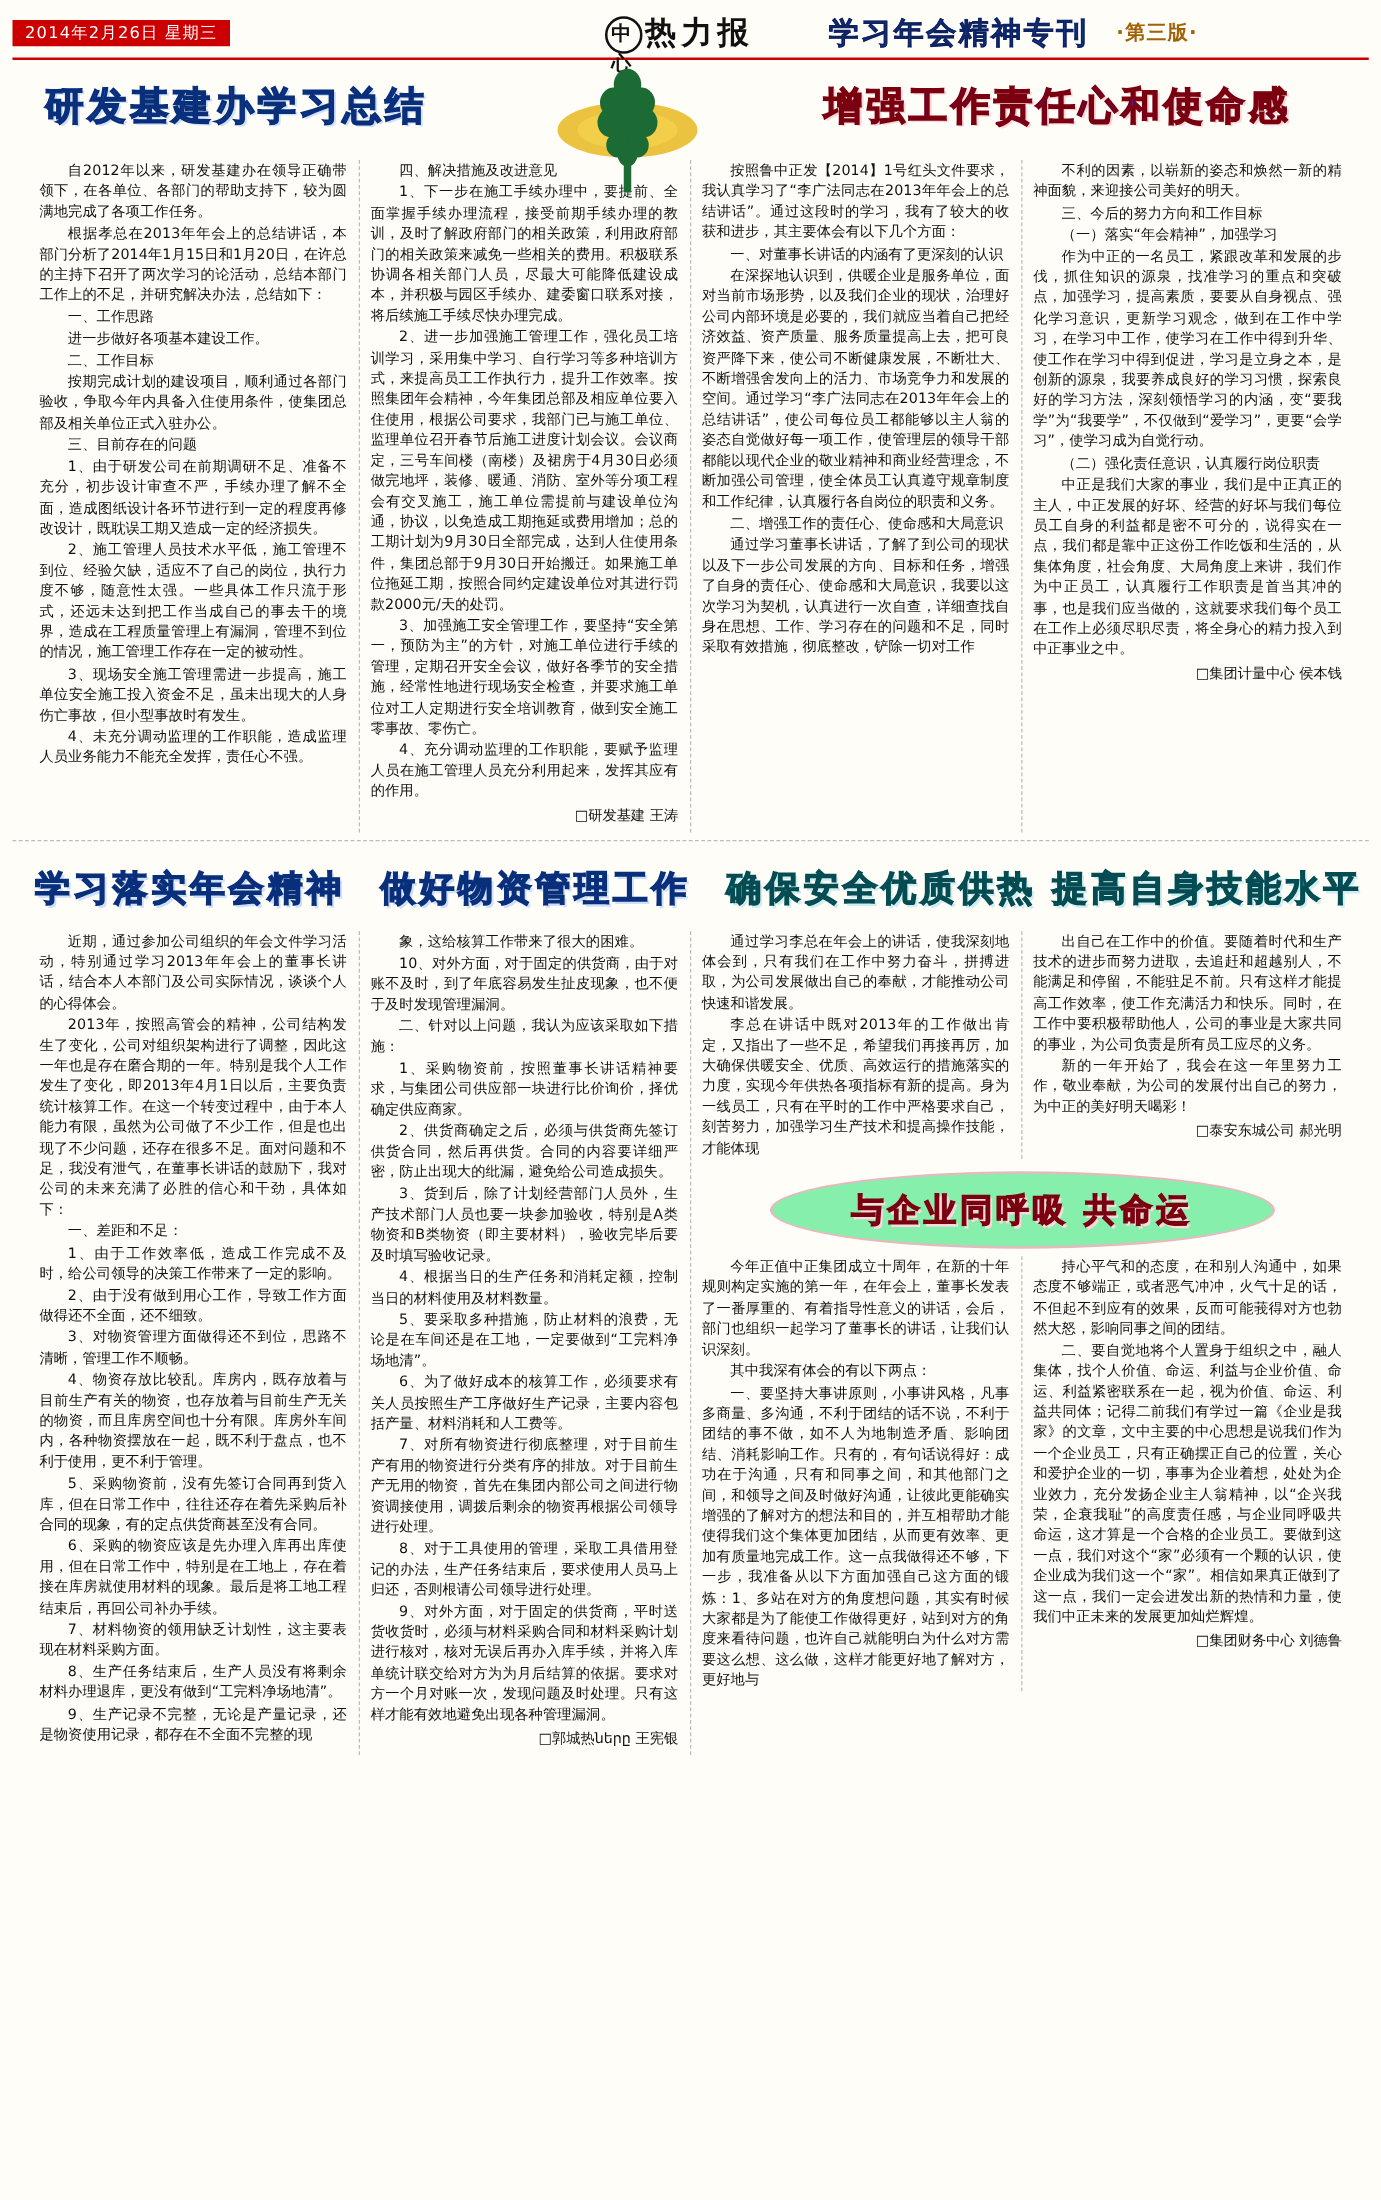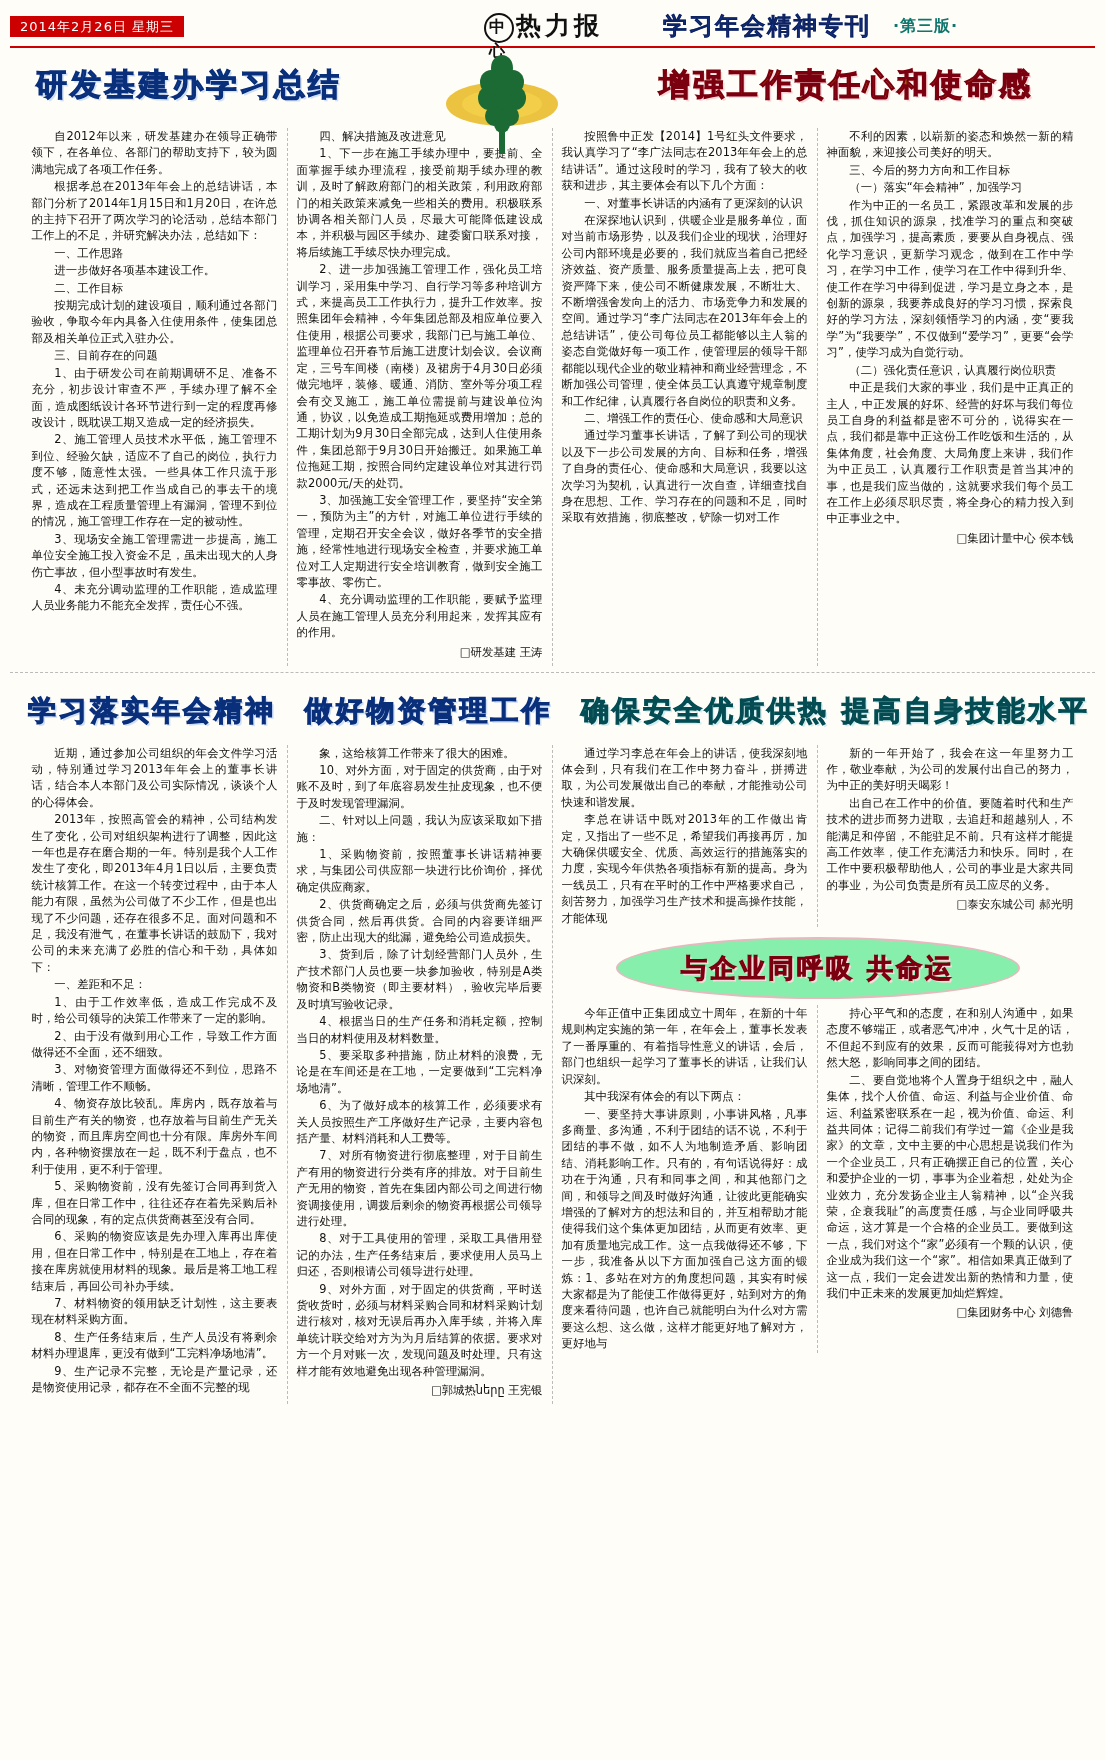--- a/index.html
+++ b/index.html
@@ -56,21 +56,21 @@
   .special-title{
     margin-left:60px;
     font-size:24px;font-weight:bold;
     color:#1a3a8f;
     letter-spacing:2px;
     -webkit-text-stroke:0.4px #0d2260;
   }
   .edition{
     margin-left:22px;
     font-size:16px;font-weight:bold;
-    color:#0f766e;
+    color:#a16207;
     letter-spacing:1px;
   }
   
   .hl-row{
     display:flex;
     align-items:flex-start;
     margin-top:4px;
     height:74px;
     position:relative;
   }
@@ -79,21 +79,21 @@
     font-weight:bold;
     letter-spacing:3px;
     font-family:"DejaVu Sans","Liberation Sans",sans-serif;
   }
   .hl-blue{
     color:#1856b8;
     -webkit-text-stroke:1.1px #0a2f7a;
     text-shadow:2px 2px 0 #cfe0ff;
   }
   .hl-red{
-    color:#a16207;
+    color:#4c1d95;
     -webkit-text-stroke:1.1px #7a0010;
     text-shadow:2px 2px 0 #ffd5d8;
   }
   .hl-left{width:430px;padding-left:26px;padding-top:12px;}
   .hl-right{width:430px;padding-top:12px;margin-left:auto;padding-right:6px;text-align:left;}
   .logo-emblem{
     position:absolute;
     left:432px;top:-6px;
     width:120px;height:110px;
   }
@@ -285,22 +285,22 @@
         <p class="sign">□郭城热ները 王宪银</p>
       </div>
 
       <div class="col" style="border-right:none;width:530px;padding:0;">
         <div class="colwrap">
           <div class="half sep-v">
             <p class="body">通过学习李总在年会上的讲话，使我深刻地体会到，只有我们在工作中努力奋斗，拼搏进取，为公司发展做出自己的奉献，才能推动公司快速和谐发展。</p>
             <p class="body">李总在讲话中既对2013年的工作做出肯定，又指出了一些不足，希望我们再接再厉，加大确保供暖安全、优质、高效运行的措施落实的力度，实现今年供热各项指标有新的提高。身为一线员工，只有在平时的工作中严格要求自己，刻苦努力，加强学习生产技术和提高操作技能，才能体现</p>
           </div>
           <div class="half">
+            <p class="body">出自己在工作中的价值。要随着时代和生产技术的进步而努力进取，去追赶和超越别人，不能满足和停留，不能驻足不前。只有这样才能提高工作效率，使工作充满活力和快乐。同时，在工作中要积极帮助他人，公司的事业是大家共同的事业，为公司负责是所有员工应尽的义务。</p>
             <p class="body">新的一年开始了，我会在这一年里努力工作，敬业奉献，为公司的发展付出自己的努力，为中正的美好明天喝彩！</p>
-            <p class="body">出自己在工作中的价值。要随着时代和生产技术的进步而努力进取，去追赶和超越别人，不能满足和停留，不能驻足不前。只有这样才能提高工作效率，使工作充满活力和快乐。同时，在工作中要积极帮助他人，公司的事业是大家共同的事业，为公司负责是所有员工应尽的义务。</p>
             <p class="sign">□泰安东城公司  郝光明</p>
           </div>
         </div>
 
         <div class="oval-wrap">
           <div class="hl">与企业同呼吸  共命运</div>
         </div>
 
         <div class="colwrap">
           <div class="half sep-v">

